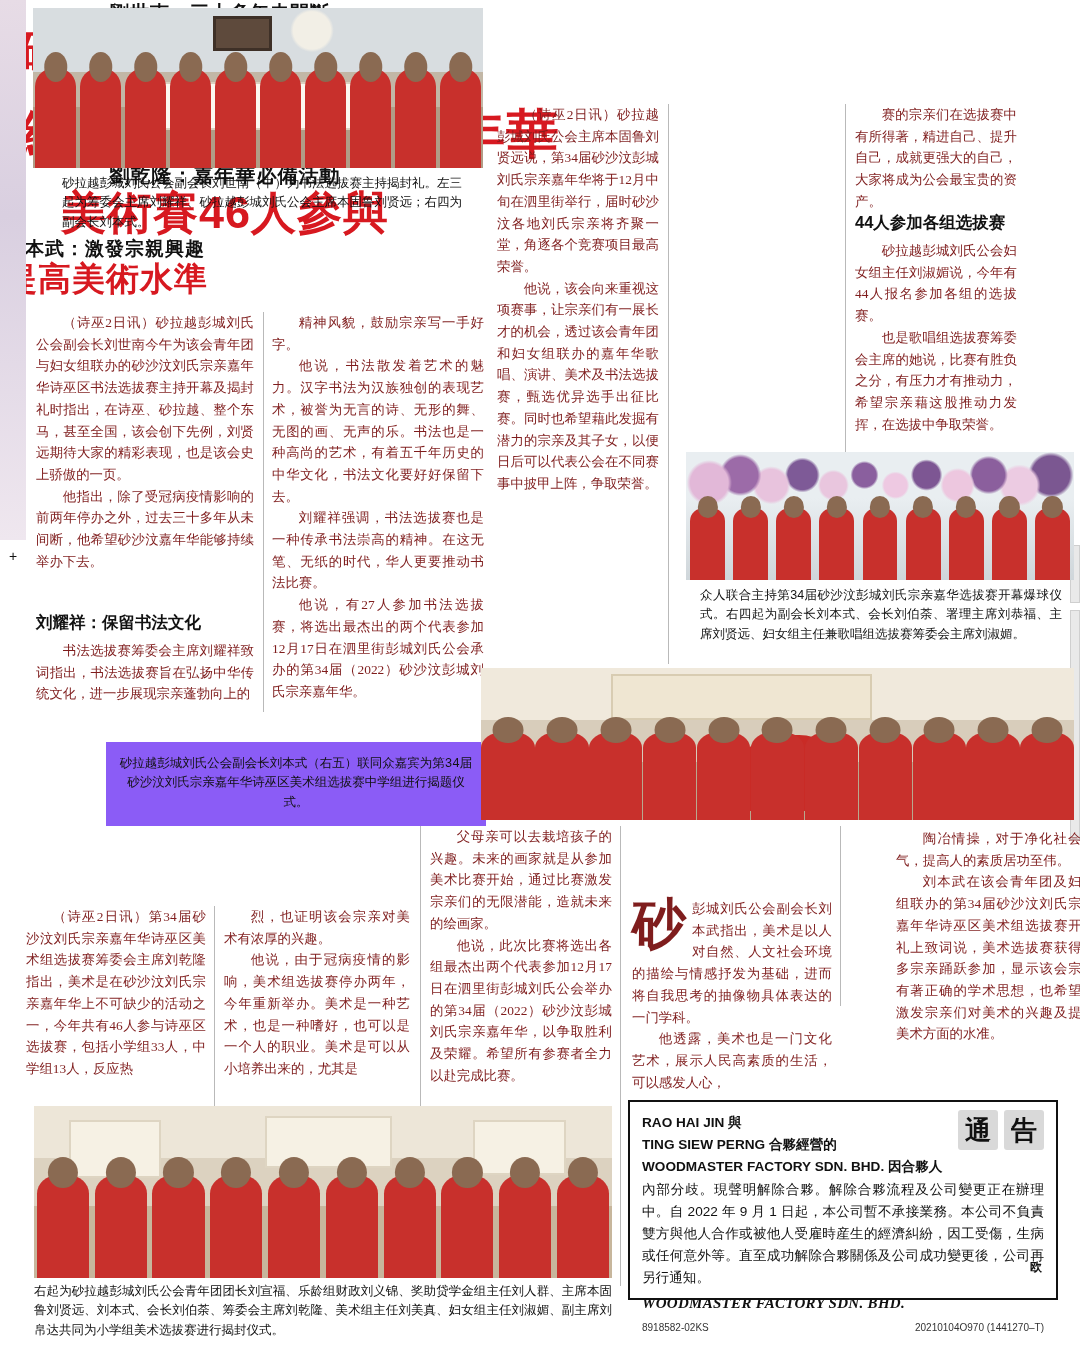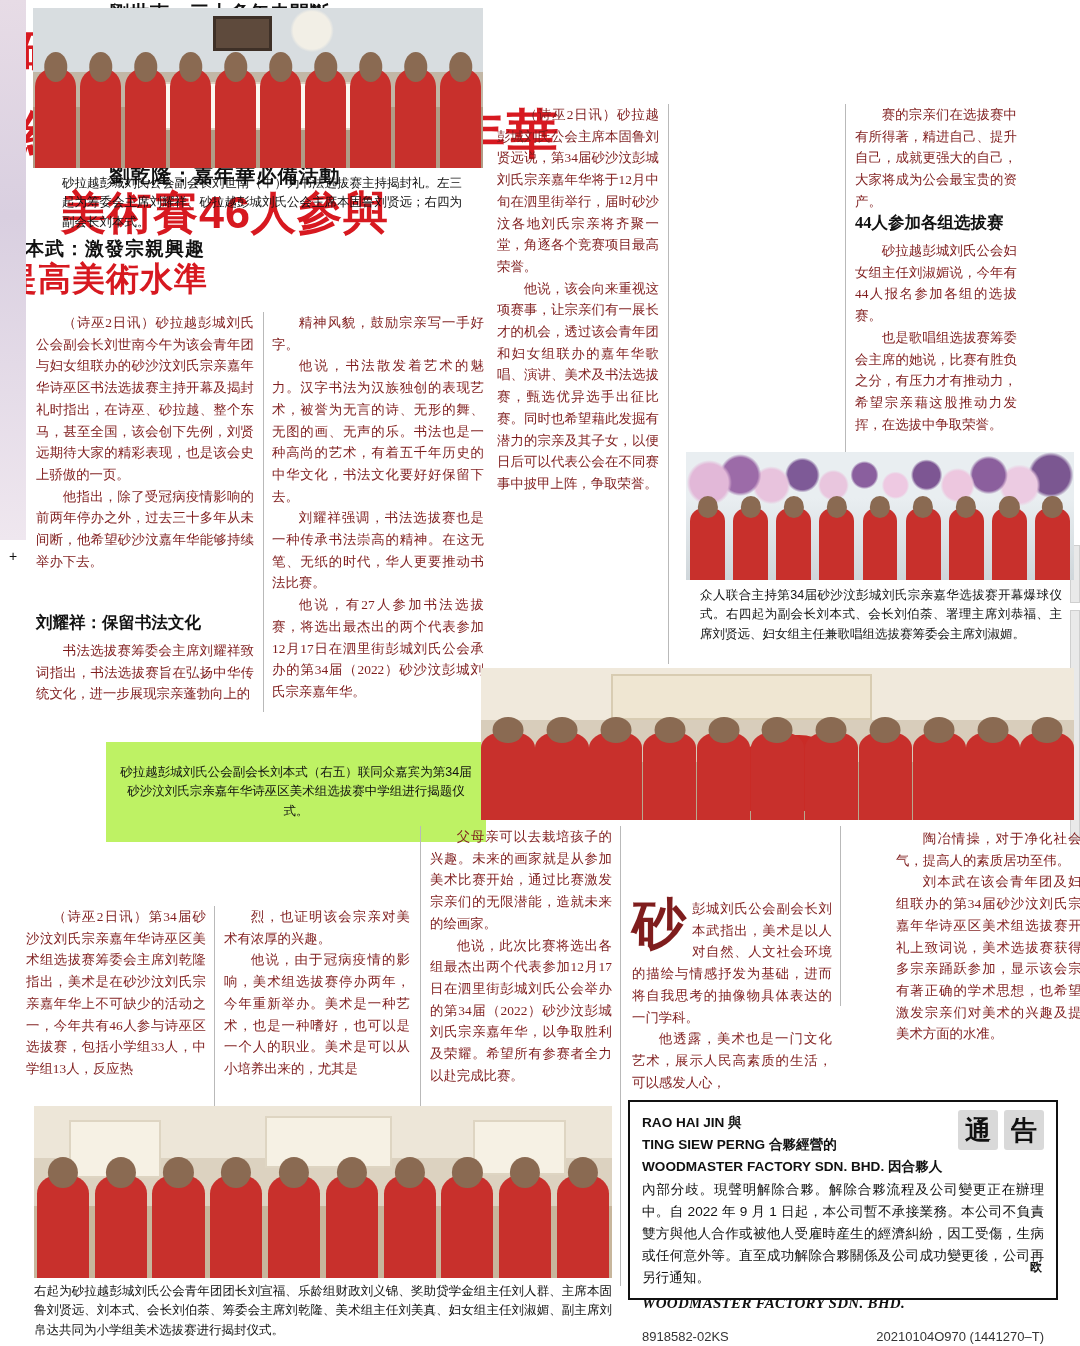--- a/index.html
+++ b/index.html
@@ -25,43 +25,44 @@
   }
   .cap {
     position:absolute;
     font-size:12.5px;
     line-height:1.55;
     font-family:"Liberation Sans", sans-serif;
     color:#111;
     text-align:justify;
   }
   .cap.blue {
-    background:#bef264;
-    padding:21px 10px;
+    background:#8b5cf6;
+    padding:13px 10px;
+    font-family:Liberation Mono, monospace;
   }
   .kicker {
     font-family:"Liberation Sans", sans-serif;
     font-size:19px;
     font-weight:bold;
     text-align:center;
     color:#111;
     letter-spacing:1px;
   }
   .headline {
     font-family:"Liberation Sans", sans-serif;
     font-weight:bold;
     text-align:center;
     color:#d71920;
     line-height:1.05;
     letter-spacing:1px;
   }
   .headline.big { font-size:46px; }
   .headline.mid { font-size:40px; }
   .subhead {
-    font-family:Liberation Serif, serif;
+    font-family:Liberation Sans, sans-serif;
     font-size:16.5px;
     font-weight:bold;
     color:#111;
   }
   .body {
     font-size:13.4px;
     line-height:1.62;
     text-align:justify;
     text-justify:inter-ideograph;
     color:#7f1d1d;
@@ -113,23 +114,23 @@
     font-family:"Liberation Serif", serif;
     font-style:italic;
     font-weight:bold;
     font-size:15px;
     margin-top:6px;
     letter-spacing:0.3px;
   }
   .notice .codes {
     display:flex; justify-content:space-between;
     font-family:"Liberation Sans", sans-serif;
-    font-size:13px;
+    font-size:10px;
     color:#333;
-    margin-top:17px;
+    margin-top:10px;
   }
   .notice .sig {
     position:absolute; right:14px; bottom:22px;
     font-family:"Liberation Sans", sans-serif;
     font-size:12px; font-weight:bold;
   }
 
   
   .regmark {
     position:absolute;

